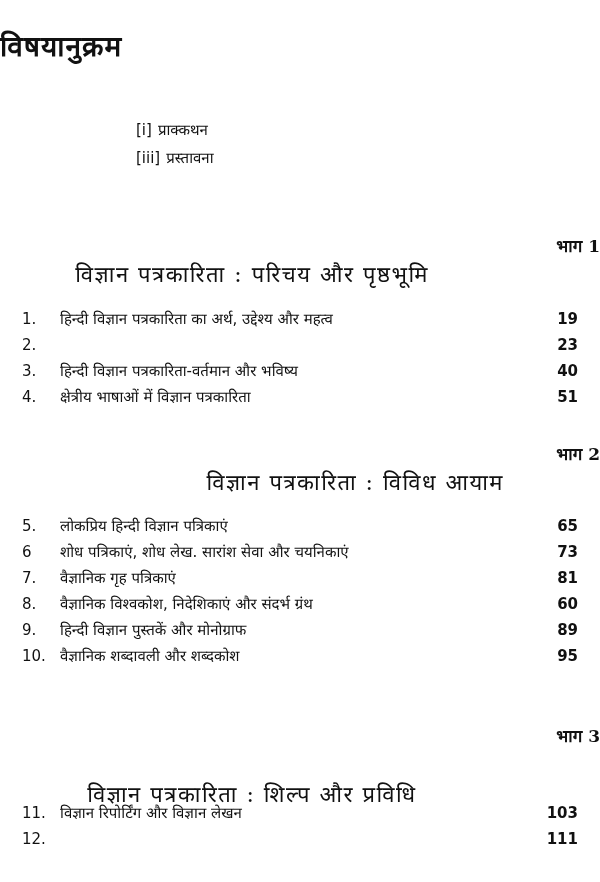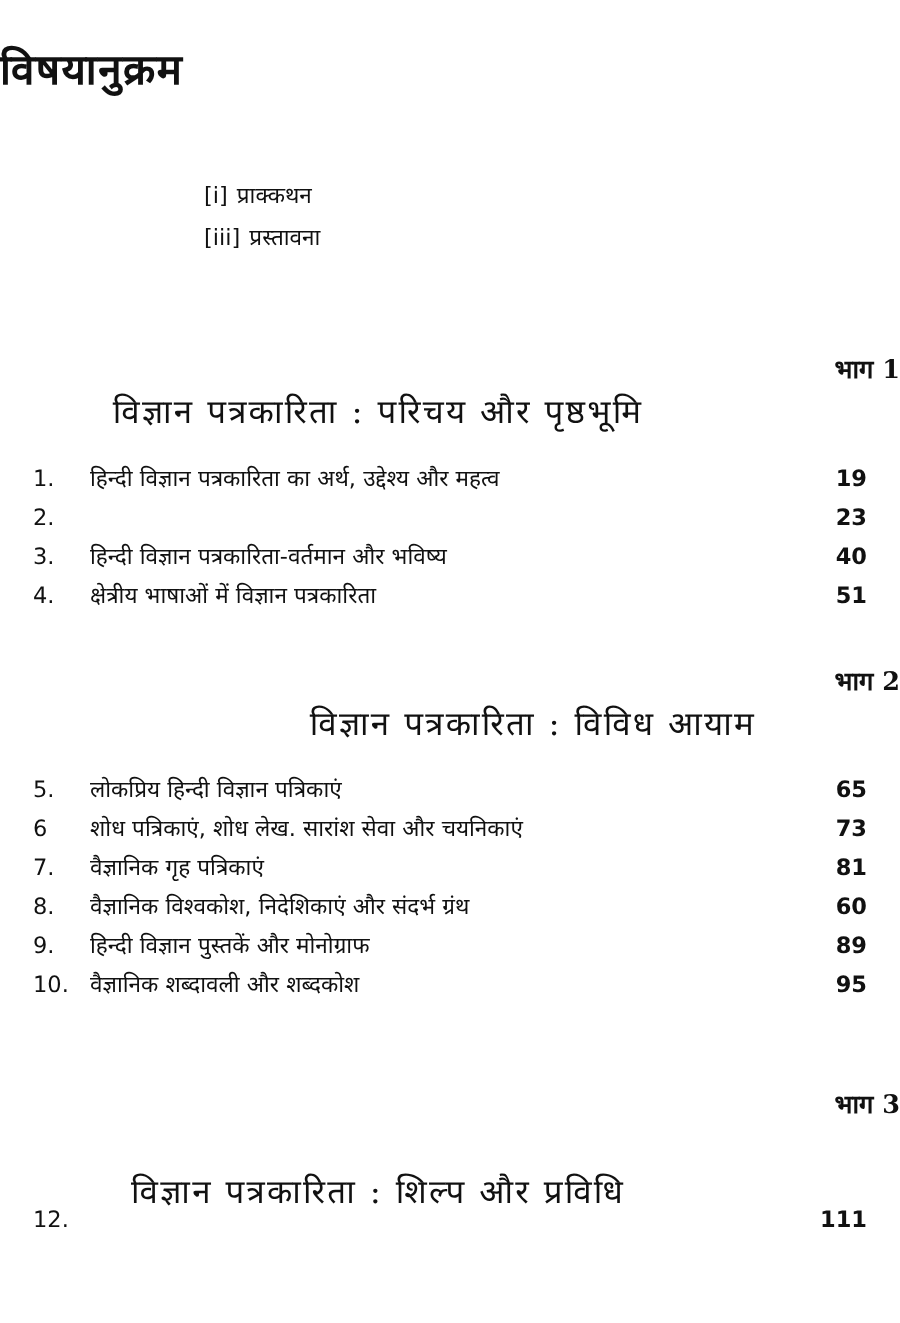--- a/index.html
+++ b/index.html
@@ -102,16 +102,21 @@
     <span class="toc-num">10.</span>
     <span class="toc-text">वैज्ञानिक शब्दावली और शब्दकोश</span>
     <span class="toc-page">95</span>
   </div>
 </div>
 
 <div class="part-label" style="top:680px;margin-top:44px;">भाग 3</div>
 <div class="part-title" style="top:778px;">विज्ञान पत्रकारिता : शिल्प और प्रविधि</div>
 <div class="toc-list" style="top:800px;">
   <div class="toc-row">
+    <span class="toc-num">11.</span>
+    <span class="toc-text">विज्ञान रिपोर्टिंग और विज्ञान लेखन</span>
+    <span class="toc-page">103</span>
+  </div>
+  <div class="toc-row">
     <span class="toc-num">12.</span>
     <span class="toc-page">111</span>
   </div>
 </div>
 
 </body></html>

